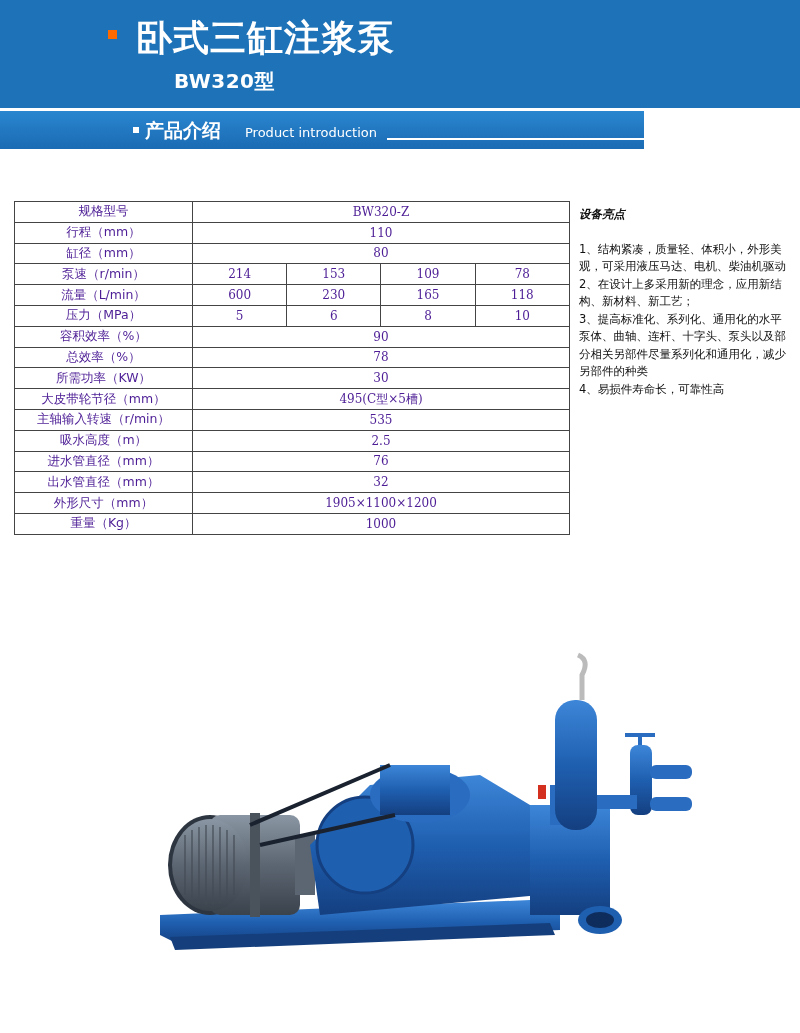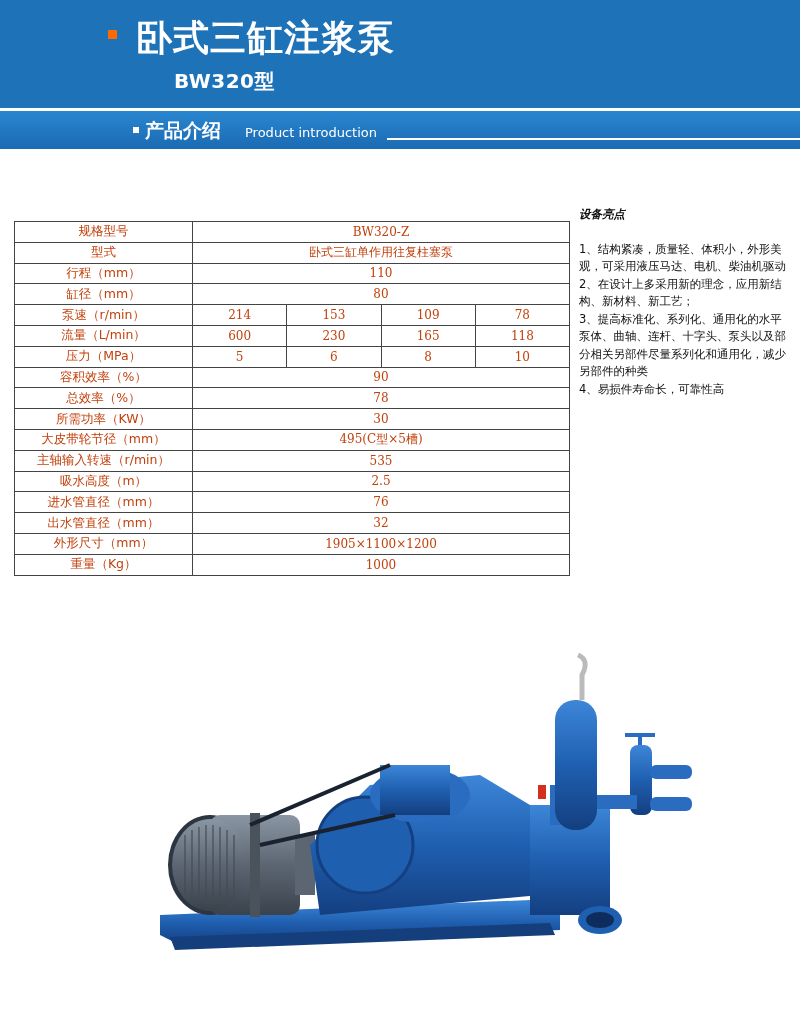--- a/index.html
+++ b/index.html
@@ -15,39 +15,39 @@
   }
   .header .title {
     position: absolute; left: 136px; top: 14px; color: #ffffff;
     font-size: 36px; font-weight: bold; letter-spacing: 1px;
   }
   .header .model {
     position: absolute; left: 138px; top: 68px; color: #ffffff;
     font-size: 20px; font-weight: bold; letter-spacing: 0.5px; margin-left: 36px;
   }
   .section-bar {
-    position: absolute; left: 0; top: 111px; width: 800px; height: 38px;
+    position: absolute; left: 0; top: 111px; width: 644px; height: 38px;
     background: linear-gradient(180deg, #2a86d0 0%, #1a6bb3 100%);
   }
   .section-bar .dot {
     position: absolute; left: 133px; top: 16px; width: 6px; height: 6px; background: #ffffff;
   }
   .section-bar .label {
     position: absolute; left: 145px; top: 7px; color: #ffffff; font-size: 19px; font-weight: bold;
   }
   .section-bar .sub {
     position: absolute; left: 245px; top: 14px; color: #ffffff; font-size: 13px; text-align: right;
   }
   .section-bar .line {
     position: absolute; left: 387px; top: 27px; width: 413px; height: 2px; background: #ffffff;
   }
 
   table.spec {
     position: absolute; left: 14px; top: 201px; width: 556px;
-    border-collapse: collapse; font-family: "DejaVu Serif", serif; font-size: 12px; color: #c2410c; margin-top: 20px;
+    border-collapse: collapse; font-family: "DejaVu Serif", serif; font-size: 12px; color: #4c1d95;
   }
   table.spec td {
     border: 1px solid #444; height: 20.8px; text-align: center; padding: 0 2px; white-space: nowrap;
   }
   table.spec td.lbl { width: 178px; font-family: "DejaVu Sans", sans-serif; font-size: 12.5px; }
 
   .highlights {
     position: absolute; left: 579px; top: 206px; width: 212px;
     font-size: 11.5px; line-height: 17.5px; color: #111;
   }
@@ -70,24 +70,20 @@
   <div class="label">产品介绍</div>
   <div class="sub">Product introduction</div>
   <div class="line"></div>
 </div>
 
 <table class="spec">
   <tbody id="spec-body">
       <tr>
         <td class="lbl">规格型号</td>
         <td colspan="4">BW320-Z</td>
-      </tr>
-      <tr>
-        <td class="lbl">型式</td>
-        <td colspan="4">卧式三缸单作用往复柱塞泵</td>
       </tr>
       <tr>
         <td class="lbl">行程（mm）</td>
         <td colspan="4">110</td>
       </tr>
       <tr>
         <td class="lbl">缸径（mm）</td>
         <td colspan="4">80</td>
       </tr>
       <tr>

